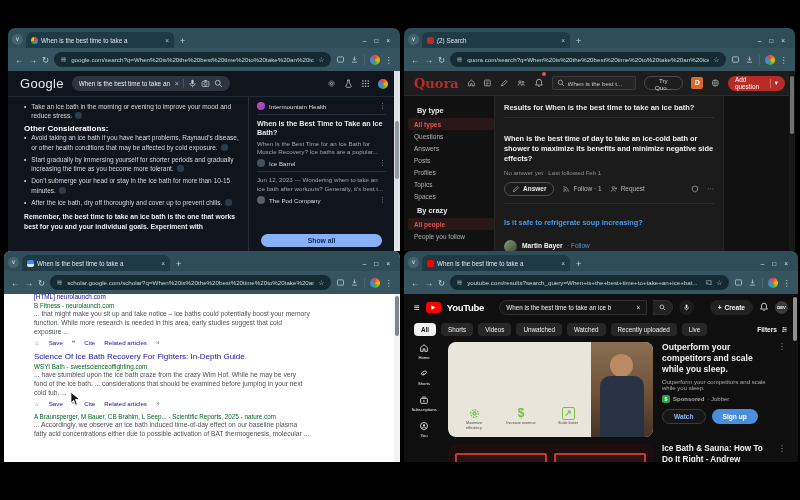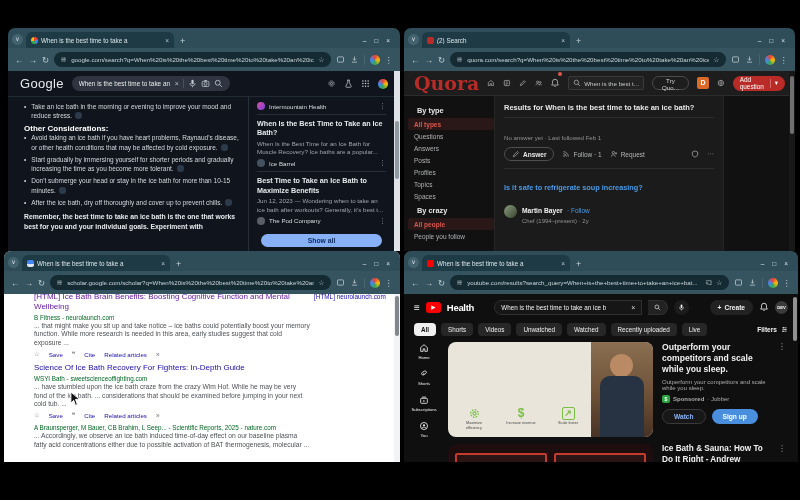--- a/index.html
+++ b/index.html
@@ -53,21 +53,21 @@
 .ps{display:flex;align-items:center;gap:4px;font-size:6.2px;color:#dadce0}
 .ps .k{margin-left:auto;color:#9aa0a6;font-size:7px}
 .pi{width:8px;height:8px;border-radius:50%;flex:none}
 .pd{height:1px;background:#262f3a;margin:4px 0}
 .pt{font-size:7.2px;font-weight:bold;color:#e8eaed;line-height:1.3;margin-bottom:2px}
 .pn{font-size:6.2px;color:#9fa5ad;line-height:1.35;margin-bottom:3px}
 .showall{margin-top:auto;align-self:center;width:94%;height:13px;border:none;border-radius:8px;background:#87b0f7;color:#0d2a5e;font-weight:bold;font-size:6.8px;font-family:inherit}
 
 .qbg{background:#111}
 .qh{height:25px;background:#1d1d1d;display:flex;align-items:center;gap:8px;padding:0 10px;border-bottom:1px solid #2c2c2c}
-.qlogo{font-family:"DejaVu Serif",serif;font-weight:bold;font-size:19px;color:#b92b27}
+.qlogo{font-family:"DejaVu Serif",serif;font-weight:bold;font-size:13px;color:#b92b27}
 svg.qic{width:10px;height:10px;color:#b9bcbe}
 .qbell{position:relative}
 .qbell::after{content:"";position:absolute;top:-2px;right:-2px;width:4px;height:4px;border-radius:50%;background:#e0584e}
 .qse{width:95px;height:14px;border:1px solid #3a3a3a;background:#232323;border-radius:2px;display:flex;align-items:center;gap:3px;padding:0 4px}
 .qst{font-size:6.2px;color:#c7c9cb;white-space:nowrap;overflow:hidden}
 .qtry{height:14px;border:1px solid #4a4a4a;border-radius:8px;background:none;color:#d5d7d9;font-size:6.2px;padding:0 7px;font-family:inherit}
 .qav{width:12px;height:12px;border-radius:2px;background:#d96a29;color:#fff;font-size:7px;font-weight:bold;text-align:center;line-height:12px;flex:none}
 .qadd{height:15px;background:#b92b27;border-radius:9px;color:#fff;font-size:6.4px;display:flex;align-items:center;gap:4px;padding:0 7px;font-weight:500}
 .qadd .dv{width:1px;height:9px;background:#d46a66}
 .qb{display:flex;height:155px}
@@ -384,21 +384,20 @@
           </div>
           <div class="pd"></div>
           <div class="pt">When Is the Best Time to Take an Ice Bath?</div>
           <div class="pn">When Is the Best Time for an Ice Bath for Muscle Recovery? Ice baths are a popular...</div>
           <div class="ps">
             <span class="pi" style="background:#43525e"></span>
             <span>Ice Barrel</span>
             <span class="k">⋮</span>
           </div>
           <div class="pd"></div>
-          <div class="pt">Best Time to Take an Ice Bath to Maximize Benefits</div>
           <div class="pn">Jun 12, 2023 — Wondering when to take an ice bath after workouts? Generally, it's best t...</div>
           <div class="ps">
             <span class="pi" style="background:#5a5f66"></span>
             <span>The Pod Company</span>
             <span class="k">⋮</span>
           </div>
           <button class="showall">Show all</button>
         </div>
       </div>
       <div class="sb light">
@@ -487,20 +486,21 @@
           <div class="qit">Posts</div>
           <div class="qit">Profiles</div>
           <div class="qit">Topics</div>
           <div class="qit">Spaces</div>
           <div class="qshd">By crazy</div>
           <div class="qit on">All people</div>
           <div class="qit">People you follow</div>
         </div>
         <div class="qm">
           <div class="qrh">Results for When is the best time to take an ice bath?</div>
+          <div class="qt">When is the best time of day to take an ice-cold bath or shower to maximize its benefits and minimize negative side effects?</div>
           <div class="qme">No answer yet · Last followed Feb 1</div>
           <div class="qbr">
             <div class="qpill">
               <svg class="qic2 ic7">
                   <use href="#i-pencil"></use>
                 </svg>
               <span>Answer</span>
             </div>
             <div class="qa">
               <svg class="qic2">
@@ -571,21 +571,20 @@
       <svg class="ic">
           <use href="#i-dl"></use>
         </svg>
       <span class="sep"></span>
       <span class="avat"></span>
       <span class="nv">⋮</span>
     </div>
     <div class="content scb">
       <div class="sr first">
         <div class="str">
-          <a class="stl v">[HTML] Ice Bath Brain Benefits: Boosting Cognitive Function and Mental Wellbeing</a>
           <span class="ssd">[HTML] neurolaunch.com</span>
         </div>
         <div class="sau">B Fitness - neurolaunch.com</div>
         <div class="ssn">... that might make you sit up and take notice – ice baths could potentially boost your memory function. While more research is needed in this area, early studies suggest that cold exposure ...</div>
         <div class="sac">
           <span class="gi">☆</span>
           <a>Save</a>
           <span class="gi">❝</span>
           <a>Cite</a>
           <a>Related articles</a>
@@ -656,21 +655,21 @@
           <use href="#i-dl"></use>
         </svg>
       <span class="sep"></span>
       <span class="avat"></span>
       <span class="nv">⋮</span>
     </div>
     <div class="content ybg">
       <div class="yh">
         <span class="yham">≡</span>
         <span class="ylg">▶</span>
-        <span class="ywd">Health</span>
+        <span class="ywd">YouTube</span>
         <span class="ysp"></span>
         <div class="yse">
           <span class="yst">When is the best time to take an ice b</span>
           <span class="yx">×</span>
         </div>
         <span class="ymag">
             <svg class="ic ic7" style="color:#f1f1f1">
               <use href="#i-mag"></use>
             </svg>
           </span>

